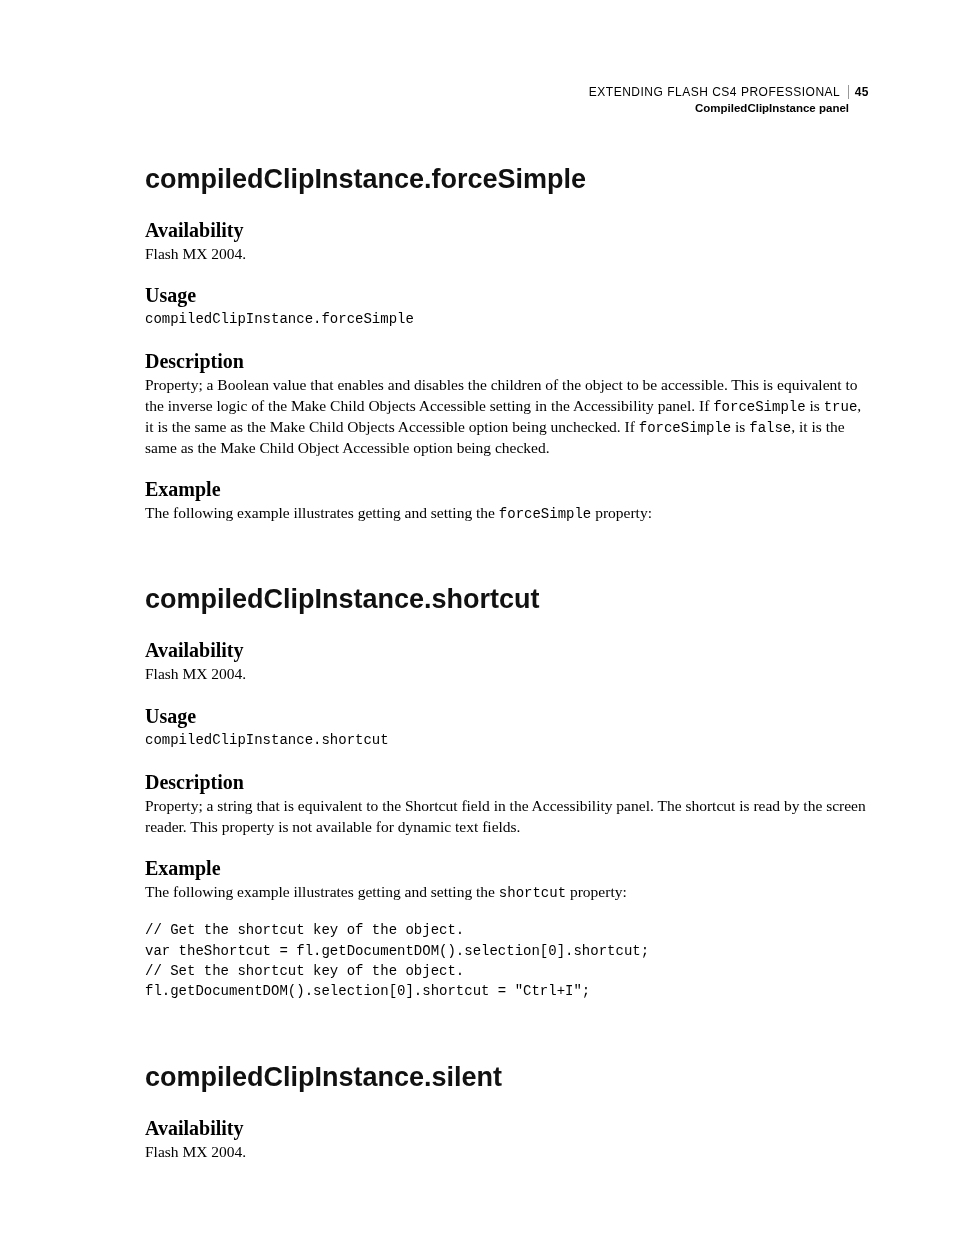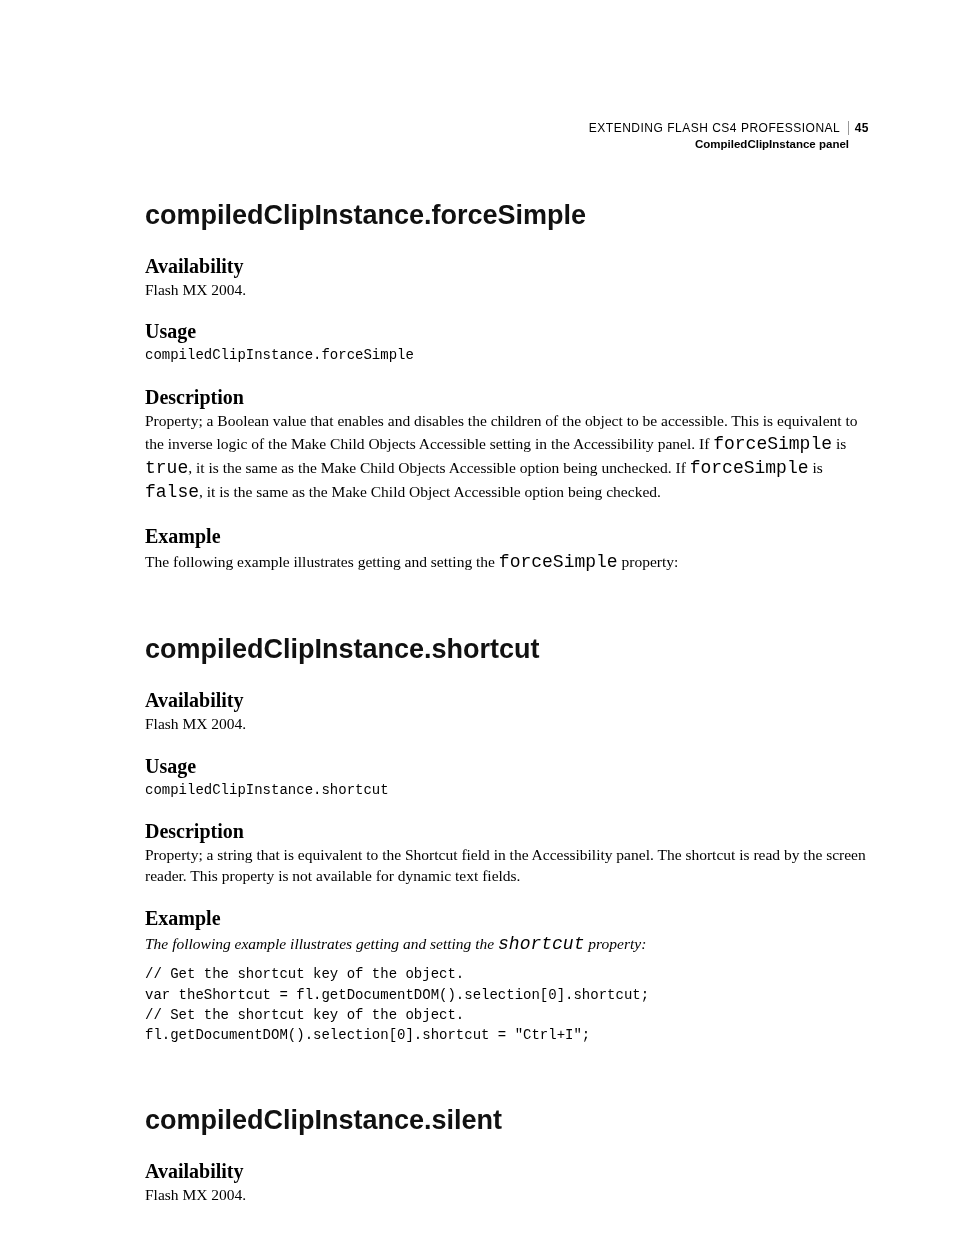--- a/index.html
+++ b/index.html
@@ -14,21 +14,20 @@
     padding: 85px 85px 60px 145px;
     box-sizing: border-box;
     width: 954px;
   }
   .running-header {
     text-align: right;
     font-family: "Myriad Pro", "Segoe UI", Arial, sans-serif;
     font-size: 12px;
     line-height: 1.3;
     margin-bottom: 48px;
-    margin-top: 36px;
   }
   .running-header .line1 {
     letter-spacing: 0.5px;
   }
   .running-header .pagenum {
     font-weight: 700;
     border-left: 1px solid #999;
     padding-left: 6px;
     margin-left: 4px;
   }
@@ -62,21 +61,21 @@
   pre.code {
     margin: 0 0 20px 0;
     line-height: 1.45;
     white-space: pre-wrap;
   }
   .section {
     margin-bottom: 60px;
   }
   span.inline-code {
     font-family: "Courier New", Courier, monospace;
-    font-size: 18px;
+    font-size: 14px;
   }
   .desc-para {
     font-size: 15.5px;
     line-height: 1.35;
     margin: 0 0 20px 0;
   }
 </style>
 </head>
 <body>
 
@@ -116,21 +115,21 @@
     <h2 class="sub">Availability</h2>
     <p class="body">Flash MX 2004.</p>
 
     <h2 class="sub">Usage</h2>
     <pre class="code">compiledClipInstance.shortcut</pre>
 
     <h2 class="sub">Description</h2>
     <p class="desc-para">Property; a string that is equivalent to the Shortcut field in the Accessibility panel. The shortcut is read by the screen reader. This property is not available for dynamic text fields.</p>
 
     <h2 class="sub">Example</h2>
-    <p class="body" style="margin-bottom:8px;font-style:italic;">
+    <p class="body" style="margin-bottom:17px;">
       <span>The following example illustrates getting and setting the </span><span class="inline-code">shortcut</span><span> property:</span>
     </p>
     <pre class="code">// Get the shortcut key of the object. 
 var theShortcut = fl.getDocumentDOM().selection[0].shortcut; 
 // Set the shortcut key of the object. 
 fl.getDocumentDOM().selection[0].shortcut = "Ctrl+I";</pre>
   </div>
 
   <div class="section" style="margin-bottom:6px;">
     <h1 class="prop-title">compiledClipInstance.silent</h1>

